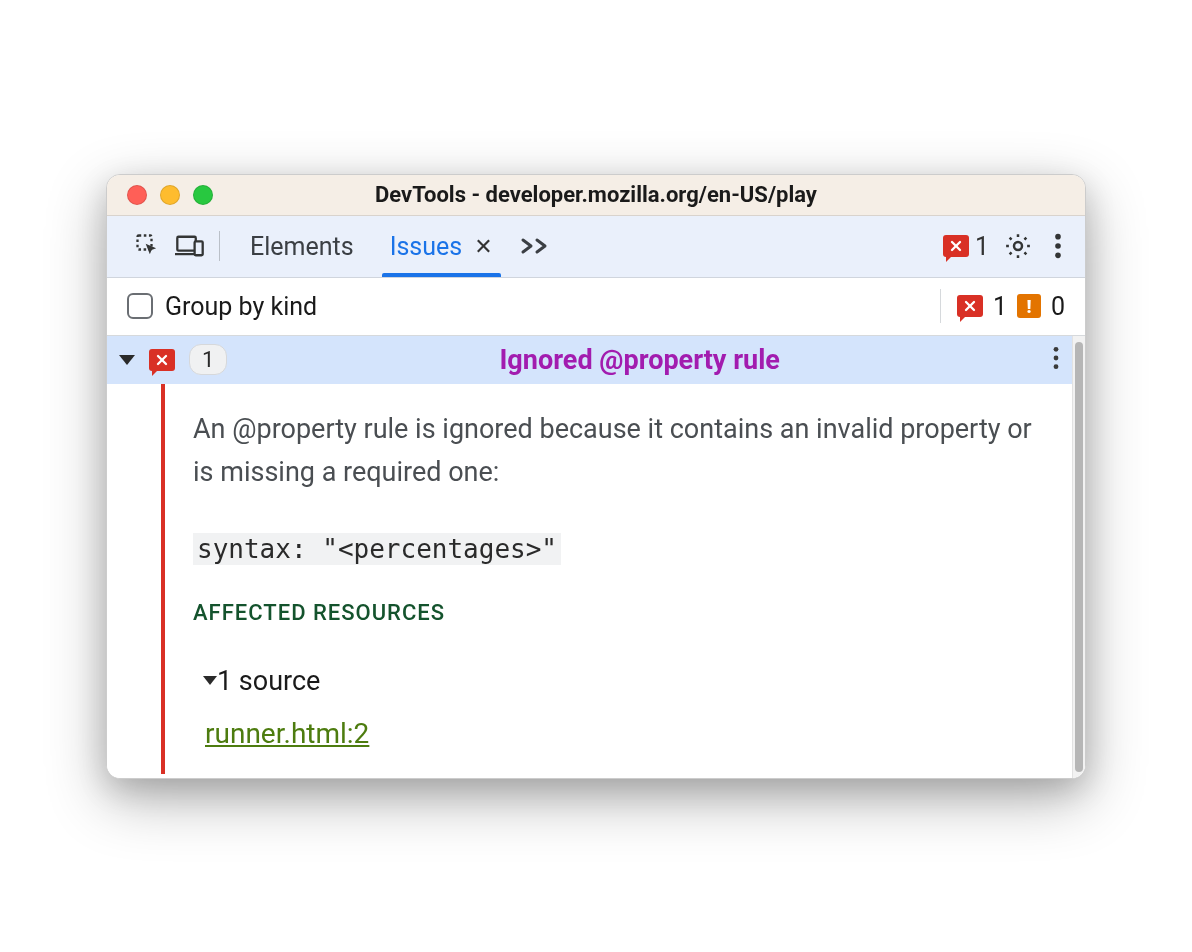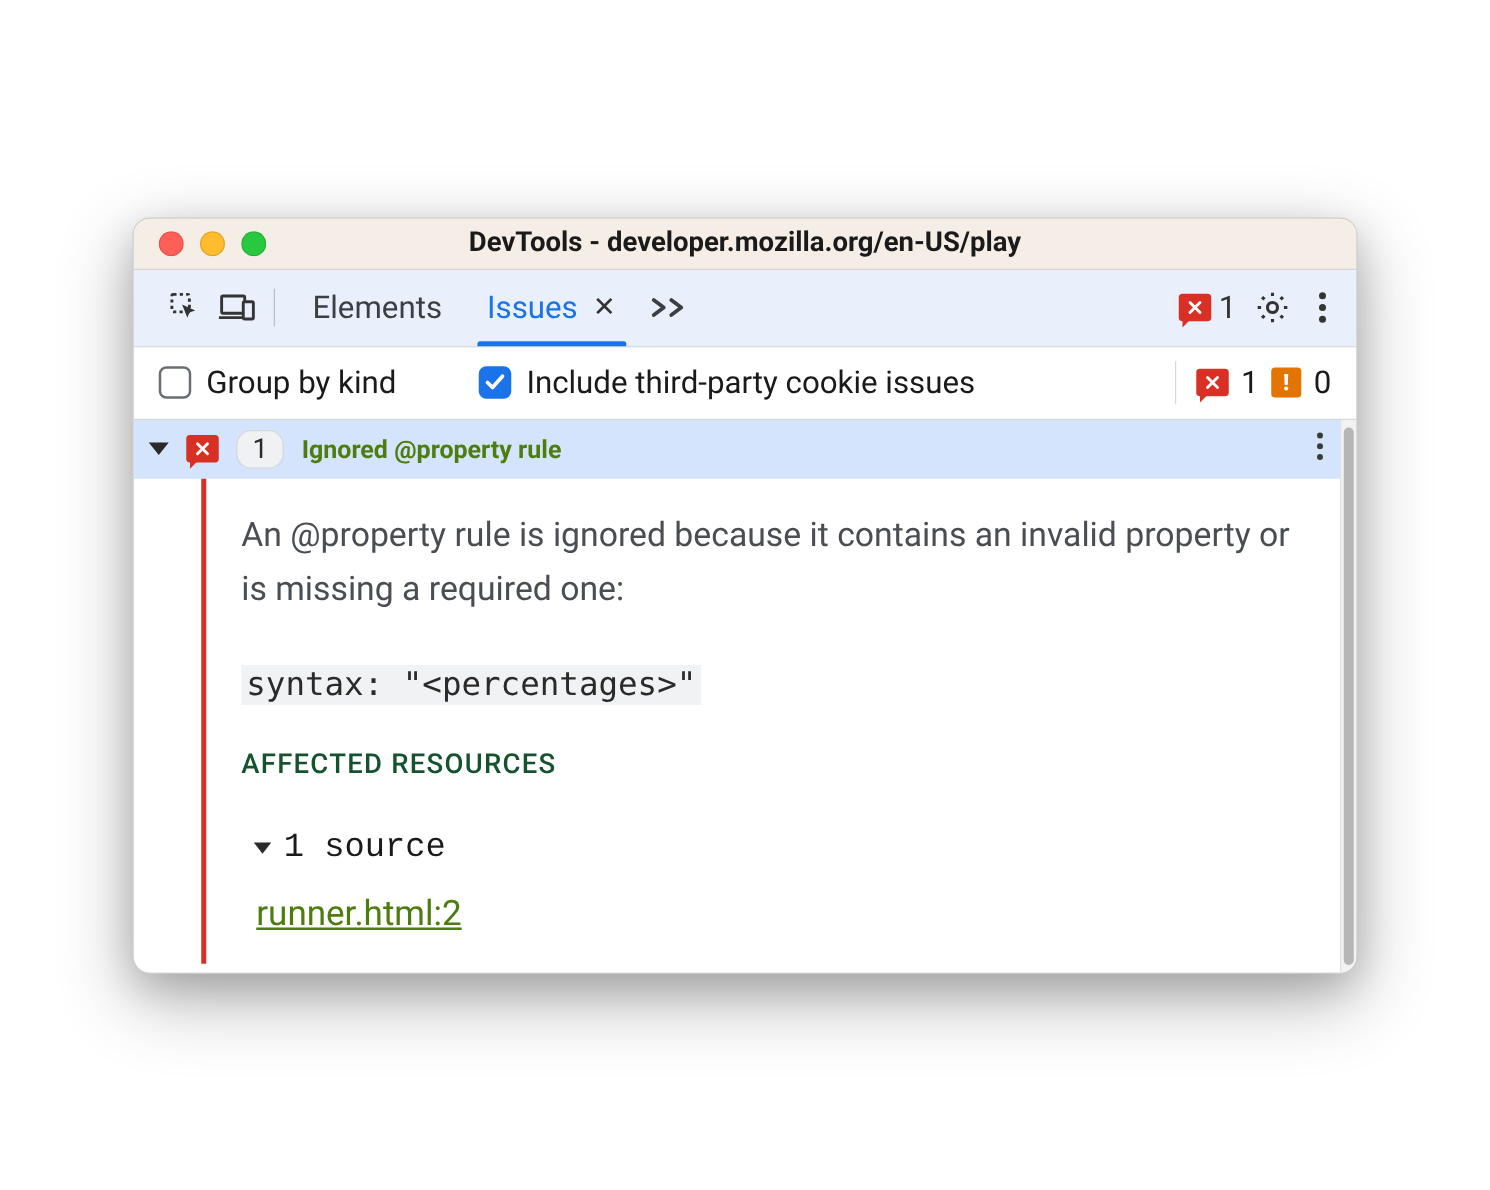--- a/index.html
+++ b/index.html
@@ -272,24 +272,25 @@
     .count-pill {
       background: #f0f1f2;
       border: 1px solid #d6d8db;
       border-radius: 12px;
       padding: 2px 12px;
       font-size: 22px;
       color: #2a2a2a;
     }
 
     .issue-title {
-      font-size: 20px;
-      color: #4d7c0f;
+      font-size: 27px;
+      color: #a21caf;
       font-weight: 700;
       flex: 1;
+      text-align: center;
     }
 
     .issue-body {
       display: flex;
       padding-left: 54px;
       margin-left: 0;
     }
 
     .red-line {
       width: 4px;
@@ -325,26 +326,24 @@
       font-weight: 500;
       color: #14532d;
       margin-top: 24px;
       margin-bottom: 40px;
       text-transform: uppercase;
     }
 
     .source-row {
       display: flex;
       align-items: center;
-      gap: 10px;
       font-size: 27px;
       color: #1a1a1a;
       margin-left: 10px;
       margin-bottom: 20px;
-      font-family: Liberation Mono, monospace;
     }
 
     .disclosure.small {
       border-left: 7px solid transparent;
       border-right: 7px solid transparent;
       border-top: 9px solid #2a2a2a;
     }
 
     .source-link {
       color: #4d7c0f;
@@ -426,28 +425,20 @@
           <circle cx="3" cy="20" r="2.4"></circle>
       </svg>
     </div>
 
   </div>
 
   <div class="options">
     <div class="option-item">
       <span class="checkbox"></span>
       <span>Group by kind</span>
-    </div>
-    <div class="option-item">
-      <span class="checkbox checked">
-        <svg width="18" height="18" viewBox="0 0 18 18" fill="none" stroke="#fff" stroke-width="3" stroke-linecap="round" stroke-linejoin="round">
-            <polyline points="3,9 7,13 15,4"></polyline>
-          </svg>
-      </span>
-      <span>Include third-party cookie issues</span>
     </div>
 
     <div class="counts">
       <span class="error-chip">
         <svg width="14" height="14" viewBox="0 0 14 14" stroke="#fff" stroke-width="2.3" stroke-linecap="round">
             <line x1="3" y1="3" x2="11" y2="11"></line>
             <line x1="11" y1="3" x2="3" y2="11"></line>
           </svg>
       </span>
       <span>1</span>

